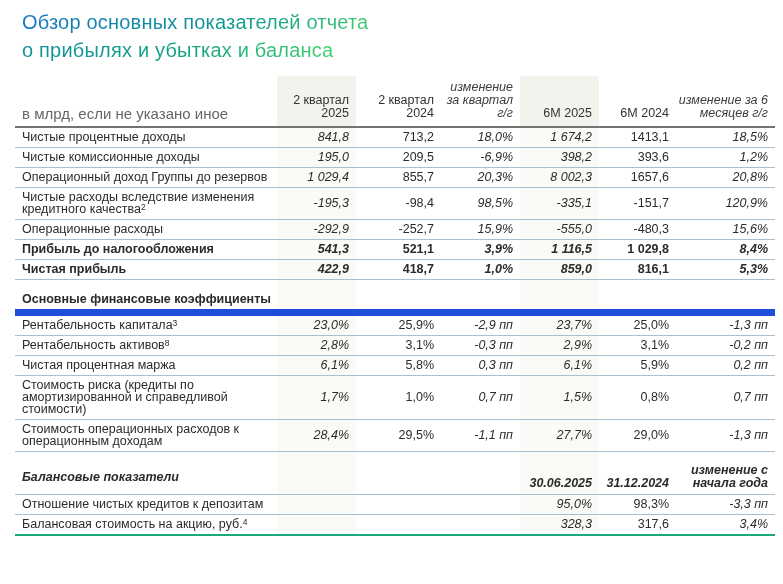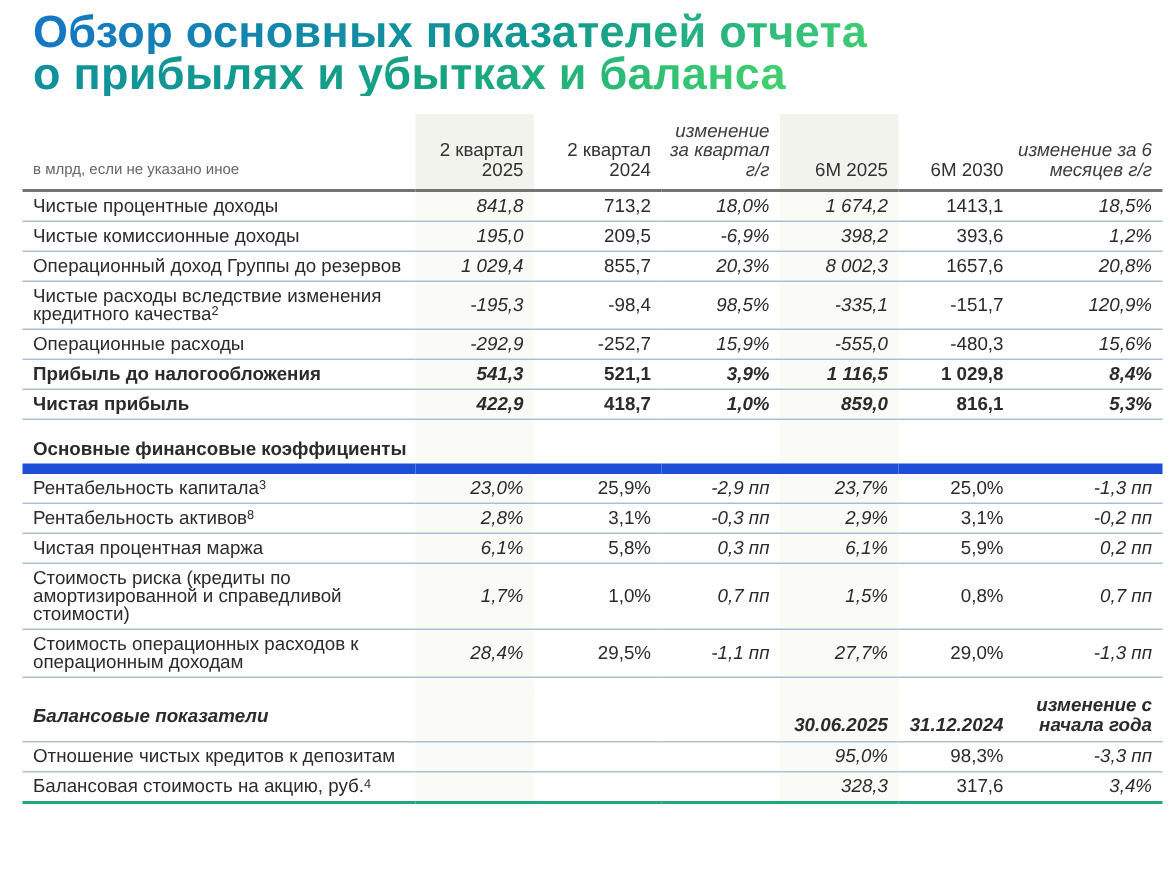--- a/index.html
+++ b/index.html
@@ -7,22 +7,22 @@
     width: 783px; height: 584px;
     background: #ffffff;
     overflow: hidden;
     font-family: "Liberation Sans", "DejaVu Sans", sans-serif;
   }
   .page { width: 783px; height: 584px; position: relative; }
 
   
   .title {
     margin: 8px 0 0 22px;
-    font-size: 30px;
-    font-weight: 700;
+    font-size: 20px;
+    font-weight: 400;
     line-height: 28px;
     letter-spacing: 0.2px;
   }
   .title .tl {
     display: inline-block;
     -webkit-background-clip: text;
     background-clip: text;
     color: transparent;
   }
   .title .tl1 { background-image: linear-gradient(90deg, #1577c4 0%, #11998f 62%, #3ecb72 100%); }
@@ -51,21 +51,21 @@
     color: #333;
     vertical-align: bottom;
     text-align: right;
     padding: 5px 7px 6px 0;
     border-bottom: 2px solid #737373;
     line-height: 13px;
   }
   thead th.lbl {
     text-align: left;
     padding-left: 7px;
-    font-size: 10px;
+    font-size: 15px;
     color: #666;
   }
   thead th.chg { font-style: italic; color: #3d3d3d; }
   thead th.hl, td.hl { background: #f3f3ee; }
   tbody td.hl { background: #fafaf6; font-style: italic; }
 
   td {
     vertical-align: middle;
     padding: 3px 7px 4px 0;
     border-bottom: 1px solid #a9c0d2;
@@ -104,21 +104,21 @@
         <col class="c-5">
         <col class="c-6">
     </colgroup>
     <thead>
       <tr>
         <th class="lbl">в млрд, если не указано иное</th>
         <th class="num hl">2 квартал 2025</th>
         <th class="num">2 квартал 2024</th>
         <th class="num chg">изменение за квартал г/г</th>
         <th class="num hl">6М 2025</th>
-        <th class="num">6М 2030</th>
+        <th class="num">6М 2024</th>
         <th class="num chg">изменение за 6 месяцев г/г</th>
       </tr>
     </thead>
     <tbody>
         <tr class="r-data">
       <td class="lbl">Чистые процентные доходы</td>
       <td class="num hl">841,8</td>
       <td class="num">713,2</td>
       <td class="num chg">18,0%</td>
       <td class="num hl">1 674,2</td>

